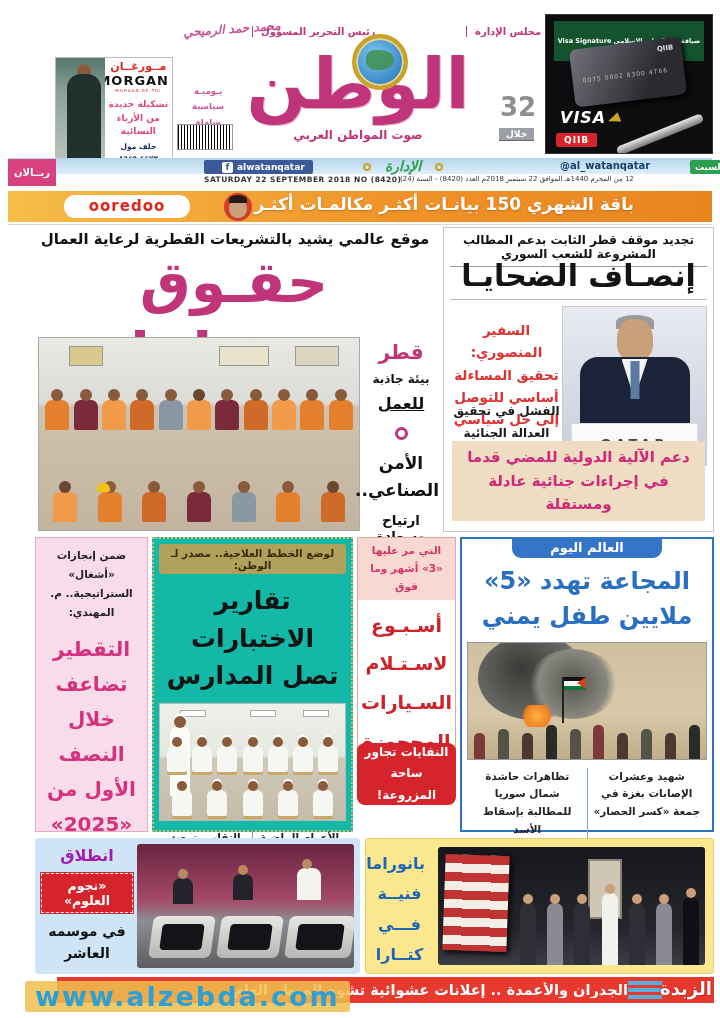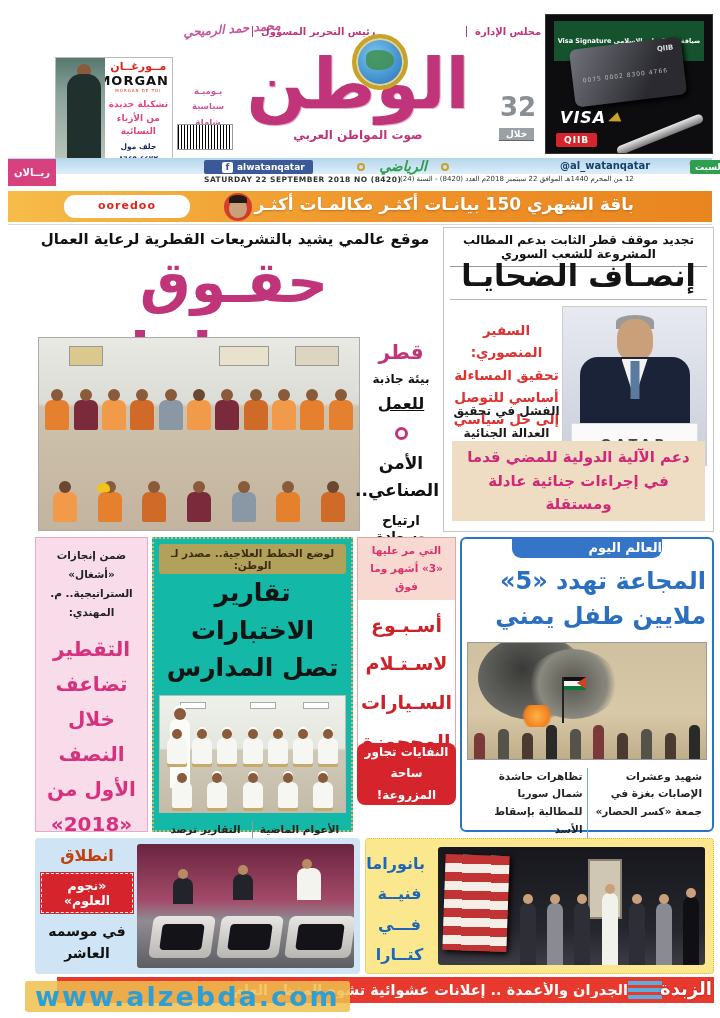--- a/index.html
+++ b/index.html
@@ -47,21 +47,21 @@
   .date-en{left:204px;top:175px;font-size:7.5px;color:#333;direction:ltr;letter-spacing:.5px;font-weight:bold}
   .sports{left:318px;top:158px;width:170px;text-align:center;color:#2e9e4f;font-size:14px;font-weight:bold;font-style:italic}
   .gold-ring{display:inline-block;width:8px;height:8px;border:2px solid #c9a227;border-radius:50%;vertical-align:middle;margin:0 14px}
   .tw-handle{left:560px;top:160px;width:125px;text-align:left;color:#16416b;font-size:10px;font-weight:bold;direction:ltr}
   .tw-ic{left:688px;top:158px;color:#3aa0d8;font-size:13px}
   .date-ar{left:400px;top:175px;width:290px;text-align:left;font-size:7px;color:#333;direction:rtl}
   .daybox{left:690px;top:160px;background:#2e9e4f;color:#fff;font-size:9px;font-weight:bold;padding:2px 5px;border-radius:2px}
 
   
   .oore{left:8px;top:191px;width:704px;height:31px;background:linear-gradient(90deg,#f6bc49,#ef9329 55%,#e9851f);display:flex;align-items:center}
-  .oore-logo{position:absolute;left:56px;top:4px;width:126px;height:23px;background:#fff;border-radius:11px;color:#e1251b;font-weight:bold;font-size:11px;text-align:center;line-height:22px;letter-spacing:1px;direction:ltr}
+  .oore-logo{position:absolute;left:56px;top:4px;width:126px;height:23px;background:#fff;border-radius:11px;color:#e1251b;font-weight:bold;font-size:15px;text-align:center;line-height:22px;letter-spacing:1px;direction:ltr}
   .oore-face{position:absolute;left:216px;top:2px;width:28px;height:28px;border-radius:50%;background:#d43c2a;overflow:hidden}
   .oore-face i{position:absolute;left:5px;top:5px;width:18px;height:20px;background:#caa07a;border-radius:50% 50% 45% 45%;display:block}
   .oore-face u{position:absolute;left:5px;top:2px;width:18px;height:8px;background:#241a16;border-radius:50% 50% 0 0;display:block}
   .oore-head{position:absolute;right:78px;top:3px;color:#fff;font-size:17px;font-weight:bold;text-shadow:0 1px 2px rgba(120,60,0,.4)}
 
   .rule{left:8px;top:224px;width:704px;height:1px;background:#d8d8d8}
 
   
   .lead-kicker{left:35px;top:230px;width:400px;font-size:15px;font-weight:bold;color:#111;text-align:center}
   .lead-head{left:30px;top:247px;width:408px;font-size:57px;font-weight:bold;color:#c03579;text-align:center;line-height:1.25}
@@ -100,36 +100,36 @@
   .amb .placard{position:absolute;left:8px;right:8px;bottom:0;height:42px;background:#fafafa;border:1px solid #ddd;color:#444;font-size:13px;font-weight:bold;letter-spacing:4px;text-align:center;line-height:40px;direction:ltr}
   .sy-box{position:absolute;left:8px;right:8px;bottom:10px;background:#eedcc3;color:#d02878;font-size:15px;font-weight:bold;text-align:center;line-height:1.55;padding:5px 4px}
 
   
   .colA{left:35px;top:537px;width:113px;height:295px;background:#f8dcea;border:1px solid #e8a8c8;padding:8px 6px;text-align:center}
   .a-kick{font-size:10.5px;font-weight:bold;color:#222;line-height:1.8}
   .a-head{margin-top:10px;color:#d6317e;font-size:20px;font-weight:bold;line-height:1.75}
   .a-box{margin-top:12px;background:#fdf4f8;border:1px solid #d88ab4;border-radius:8px;padding:6px 4px;font-size:10.5px;font-weight:bold;color:#222;line-height:1.8}
   .colB{left:152px;top:537px;width:201px;height:295px;background:#14b8a6;border:2px dotted #d4b96a;padding:5px;text-align:center}
   .b-kick{background:#b2a15b;color:#3a2c10;font-size:10.5px;font-weight:bold;padding:3px 2px;border-radius:3px}
-  .b-head{font-size:25px;font-weight:bold;color:#141414;line-height:1.5}
+  .b-head{margin-top:8px;font-size:25px;font-weight:bold;color:#141414;line-height:1.5}
   .classroom{position:relative;margin-top:8px;width:100%;height:118px;background:linear-gradient(180deg,#eef0ea 0%,#e4e7de 45%,#cfc9b8 47%,#c4bca8 100%);overflow:hidden;border:1px solid #bbb}
   .classroom .ac{position:absolute;width:26px;height:7px;background:#fff;border:1px solid #aaa;top:6px}
   .students{position:absolute;left:0;right:0;top:30px;bottom:0;display:flex;flex-wrap:wrap;justify-content:space-around;align-content:space-between;padding:4px}
   .students i{position:relative;width:20px;height:26px;margin:8px 2px 0;background:#f6f6f2;border-radius:6px 6px 2px 2px;display:block;box-shadow:0 3px 0 #c8a96a}
   .students i::before{content:"";position:absolute;top:-9px;left:5px;width:10px;height:10px;border-radius:50%;background:#8a5b3b;box-shadow:0 -2px 0 #fff}
   .teacher{position:absolute;left:10px;top:22px;width:20px;height:70px;background:#fbfbf8;border-radius:8px 8px 0 0}
   .teacher::before{content:"";position:absolute;top:-10px;left:4px;width:12px;height:12px;border-radius:50%;background:#8a5b3b;box-shadow:0 -3px 0 #fff}
   .b-points{display:flex;margin-top:8px}
   .b-points div{flex:1;font-size:10.5px;font-weight:bold;color:#222;line-height:1.7;padding:0 4px}
   .b-points div:first-child{border-left:1px solid #999}
   .colC1{left:357px;top:537px;width:99px;height:235px;background:#fff;border:1px solid #e0a8a0;text-align:center}
   .c-kick{background:#f7d9d2;color:#d6336c;font-size:10.5px;font-weight:bold;padding:4px 2px;line-height:1.7}
   .c-head{color:#cc2229;font-size:19px;font-weight:bold;line-height:2.05;margin-top:6px}
   .colC2{left:357px;top:743px;width:99px;height:62px;background:#d5242b;border-radius:8px;color:#fff;font-size:12px;font-weight:bold;text-align:center;display:flex;align-items:center;justify-content:center;line-height:1.8;padding:4px}
-  .colD{left:460px;top:537px;width:254px;height:295px;background:#fff;border:2px solid #2b74c4;border-radius:6px;text-align:right}
+  .colD{left:460px;top:537px;width:254px;height:295px;background:#fff;border:2px solid #2b74c4;border-radius:0;text-align:center}
   .d-tab{margin:-2px auto 0;width:150px;background:#3575c8;color:#fff;font-size:13px;font-weight:bold;padding:3px 0;border-radius:0 0 9px 9px}
   .d-head{margin-top:6px;color:#2a6fc0;font-size:24px;font-weight:bold;line-height:1.45;padding:0 6px}
   .gaza{position:relative;margin:8px auto 0;width:240px;height:118px;background:linear-gradient(180deg,#cfc0a0,#d8c9a8 60%,#c0ad8a);overflow:hidden;border:1px solid #999}
   .smoke1{position:absolute;left:10px;top:-8px;width:110px;height:85px;background:radial-gradient(circle at 40% 40%,#3a3a38,#6a6a66 60%,transparent 72%);border-radius:50%}
   .smoke2{position:absolute;left:60px;top:6px;width:90px;height:70px;background:radial-gradient(circle at 50% 50%,#55544e,#8a897f 60%,transparent 75%);border-radius:50%}
   .fire{position:absolute;left:52px;top:62px;width:34px;height:22px;background:radial-gradient(circle,#ffb347,#f08020 60%,transparent 75%)}
   .gcrowd{position:absolute;left:0;right:0;bottom:0;height:52px;display:flex;align-items:flex-end;justify-content:space-around}
   .gcrowd i{width:11px;height:34px;background:#2a2a28;border-radius:5px 5px 0 0;display:block}
   .gcrowd i:nth-child(2n){height:26px;background:#4a3a30}
   .gcrowd i:nth-child(3n){background:#55524a;height:30px}
@@ -137,21 +137,21 @@
   .flag{position:absolute;left:96px;top:34px;width:22px;height:13px;background:linear-gradient(180deg,#111 33%,#f4f4f4 33% 66%,#0a7a3a 66%)}
   .flag::before{content:"";position:absolute;right:0;top:0;border-top:6.5px solid transparent;border-bottom:6.5px solid transparent;border-right:9px solid #c42;}
   .flag::after{content:"";position:absolute;left:-2px;top:0;width:2px;height:46px;background:#222}
   .d-points{display:flex;margin-top:8px;padding:0 6px}
   .d-points div{flex:1;font-size:10.5px;font-weight:bold;color:#222;line-height:1.7;padding:0 4px}
   .d-points div:first-child{border-left:1px solid #7aa7d8}
 
   
   .stars{left:35px;top:838px;width:325px;height:136px;background:#cfe4f4;border-radius:4px}
   .stars-txt{position:absolute;left:6px;top:8px;width:92px;text-align:center}
-  .st1{font-size:16px;font-weight:bold;color:#c2410c}
+  .st1{font-size:16px;font-weight:bold;color:#a21caf}
   .st2{margin-top:8px;background:#d5242b;color:#fff;font-size:12.5px;font-weight:bold;padding:4px 2px;border:1px dashed #fff;outline:1px solid #d5242b}
   .st3{margin-top:10px;font-size:14px;font-weight:bold;color:#111}
   .st4{margin-top:6px;font-size:14px;font-weight:bold;color:#111}
   .tvphoto{position:absolute;left:102px;top:6px;right:6px;bottom:6px;background:linear-gradient(180deg,#6a2440 0%,#a34a68 45%,#8d8d92 62%,#5d5d62 100%);overflow:hidden;border-radius:3px}
   .desk{position:absolute;bottom:10px;width:62px;height:42px;background:linear-gradient(#e8e6e2,#b8b6b2);border-radius:6px;transform:skewX(-8deg)}
   .desk i{position:absolute;left:10px;top:8px;right:10px;bottom:8px;background:#141418;border-radius:4px;display:block}
   .judge{position:absolute;width:20px;height:26px;background:#23232b;border-radius:8px 8px 0 0}
   .judge::before{content:"";position:absolute;top:-9px;left:5px;width:10px;height:10px;border-radius:50%;background:#b98a62}
   .judge.white{background:#f4f4ef}
   .katara{left:365px;top:838px;width:349px;height:136px;background:#fbe88e;border:1px dotted #d8b84a;border-radius:4px}
@@ -229,21 +229,21 @@
   </div>
 
   <div class="abs datebar"></div>
   <div class="abs pricebox">ريــالان</div>
   <div class="abs fb-strip">
     <span class="fb-ic">f</span>
     <span>alwatanqatar</span>
   </div>
   <div class="abs date-en">SATURDAY 22 SEPTEMBER 2018 NO (8420)</div>
   <div class="abs sports">
-    <span class="gold-ring"></span><span>الرياضي</span><span class="gold-ring"></span>
+    <span class="gold-ring"></span><span>الإدارة</span><span class="gold-ring"></span>
   </div>
   <div class="abs tw-handle">@al_watanqatar</div>
   <div class="abs tw-ic">🐦</div>
   <div class="abs date-ar">12 من المحرم 1440هـ الموافق 22 سبتمبر 2018م العدد (8420) - السنة (24)</div>
   <div class="abs daybox">السبت</div>
 
   <div class="abs oore">
     <div class="oore-logo">ooredoo</div>
     <div class="oore-face">
         <i></i>
@@ -304,21 +304,21 @@
       <div class="tie"></div>
       <div class="placard">QATAR</div>
     </div>
     <div class="sy-quote">السفير المنصوري: تحقيق المساءلة أساسي للتوصل إلى حل سياسي</div>
     <div class="sy-body">الفشل في تحقيق العدالة الجنائية شجع على ارتكاب المزيد من الانتهاكات</div>
     <div class="sy-box">دعم الآلية الدولية للمضي قدما في إجراءات جنائية عادلة ومستقلة</div>
   </div>
 
   <div class="abs colA">
     <div class="a-kick">ضمن إنجازات «أشغال» الستراتيجية.. م. المهندي:</div>
-    <div class="a-head">التقطير تضاعف خلال النصف الأول من «2018»</div>
+    <div class="a-head">التقطير تضاعف خلال النصف الأول من «2025»</div>
     <div class="a-box">زيادة مخزون الأسفلت ليصل إلى «270» ألف طن</div>
   </div>
 
   <div class="abs colB">
     <div class="b-kick">لوضع الخطط العلاجية.. مصدر لـ الوطن:</div>
     <div class="b-head">تقارير الاختبارات تصل المدارس</div>
     <div class="classroom">
       <div class="ac" style="left:20px"></div>
       <div class="ac" style="left:90px"></div>
       <div class="ac" style="right:16px"></div>

